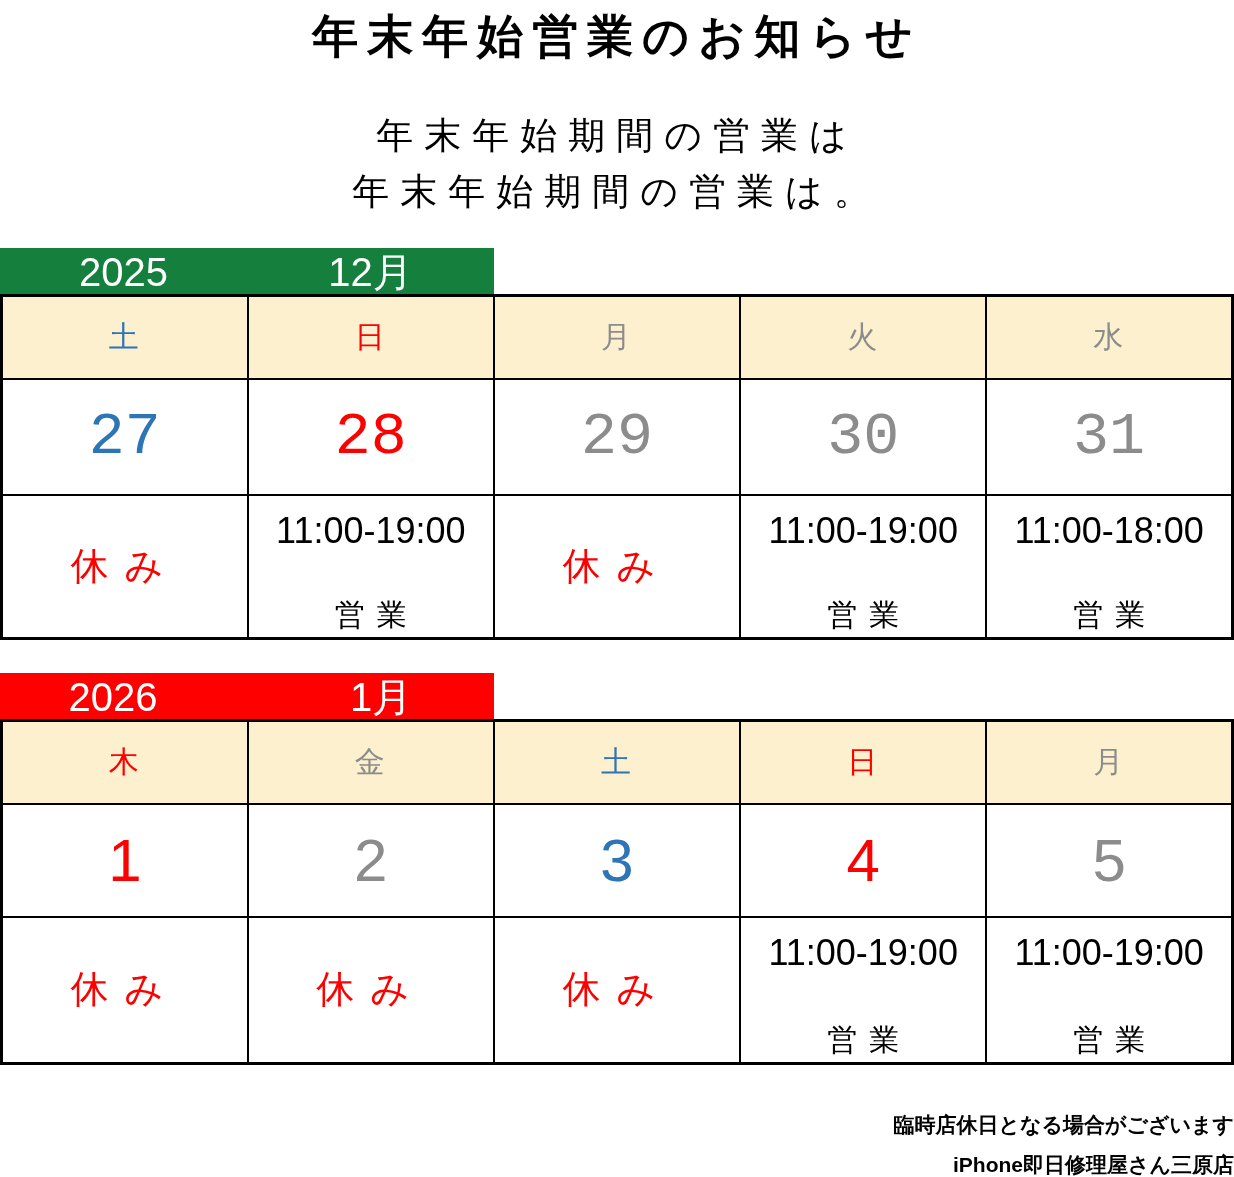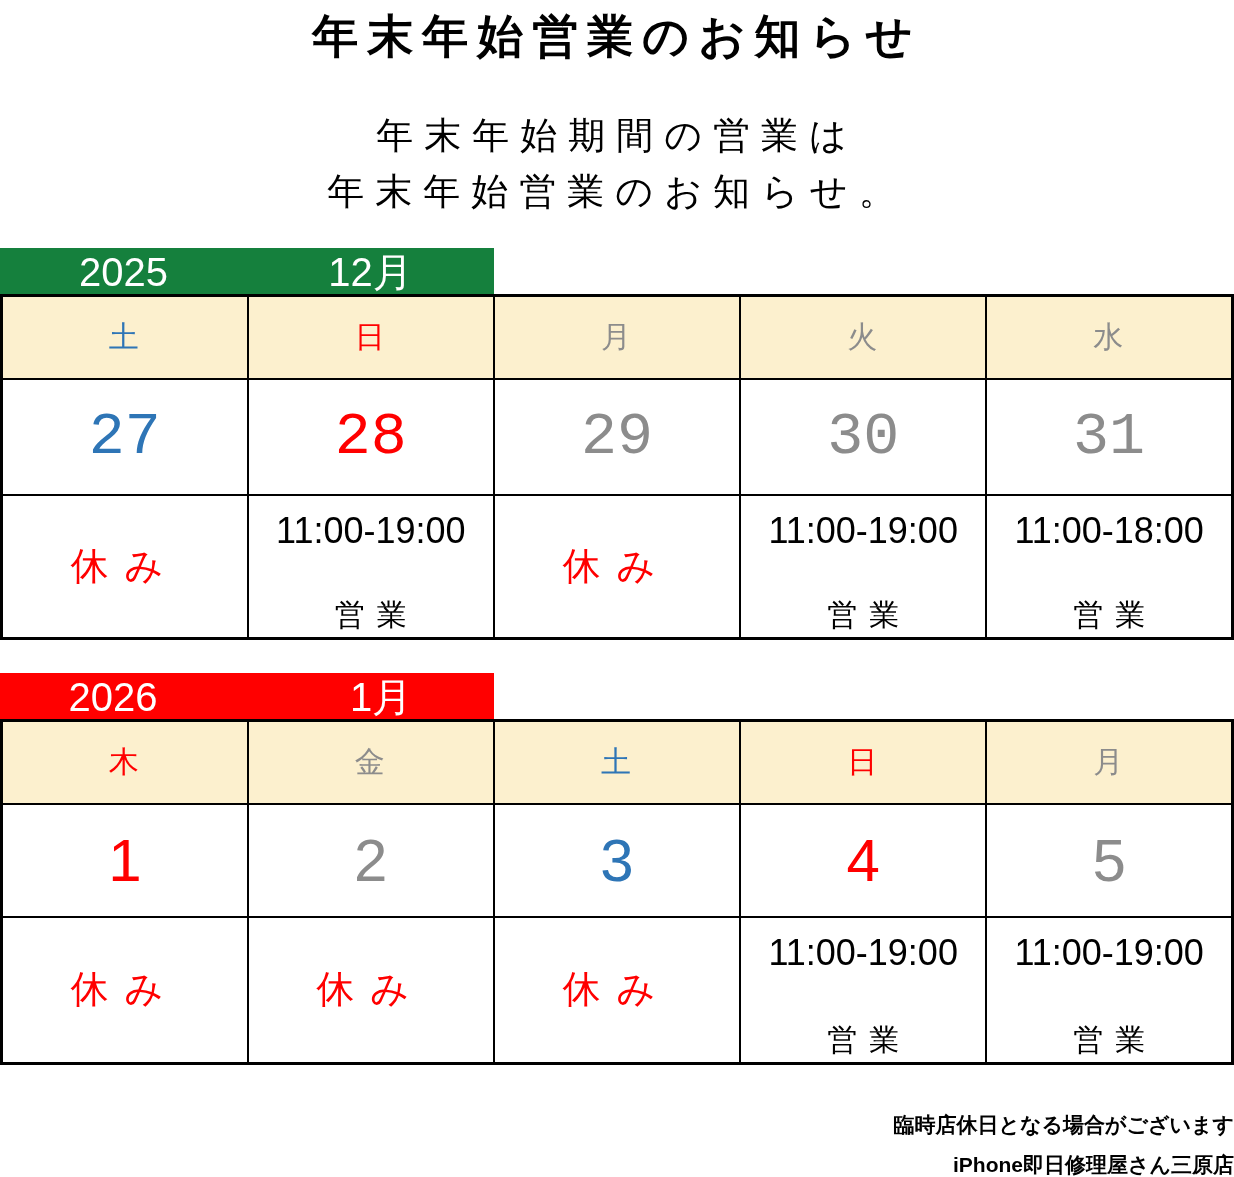--- a/index.html
+++ b/index.html
@@ -121,21 +121,21 @@
 </style>
 </head>
 <body>
 
 <div class="page">
 
   <div class="title">年末年始営業のお知らせ</div>
 
   <div class="subtitle">
     <div>年末年始期間の営業は</div>
-    <div>年末年始営業のお知らせ。</div>
+    <div>年末年始期間の営業は。</div>
   </div>
 
   <div class="calendar">
     <div class="month-bar bar-dec">
       <span class="bar-cell">2025</span>
       <span class="bar-cell">12月</span>
     </div>
     <table class="cal-table t1">
       <tbody>
           <tr class="weekday-row">

